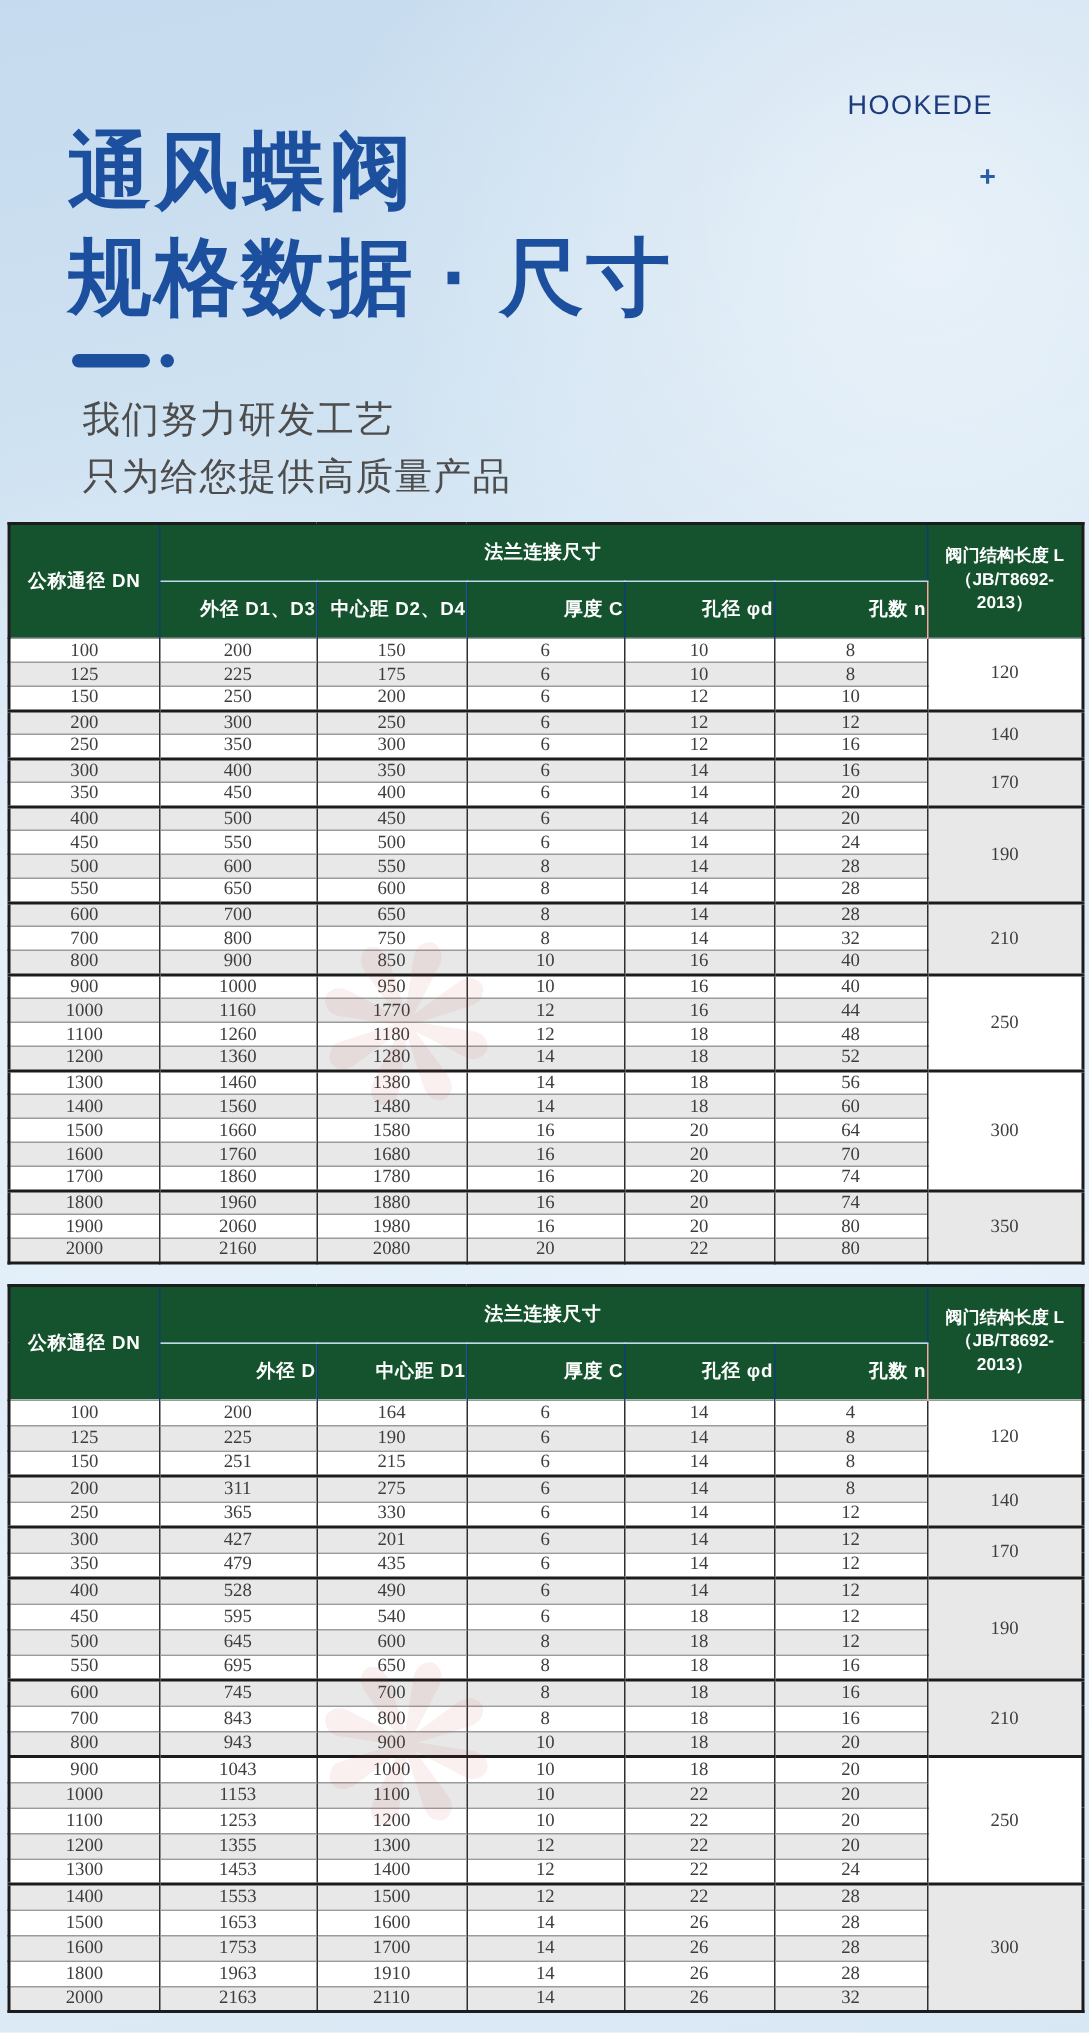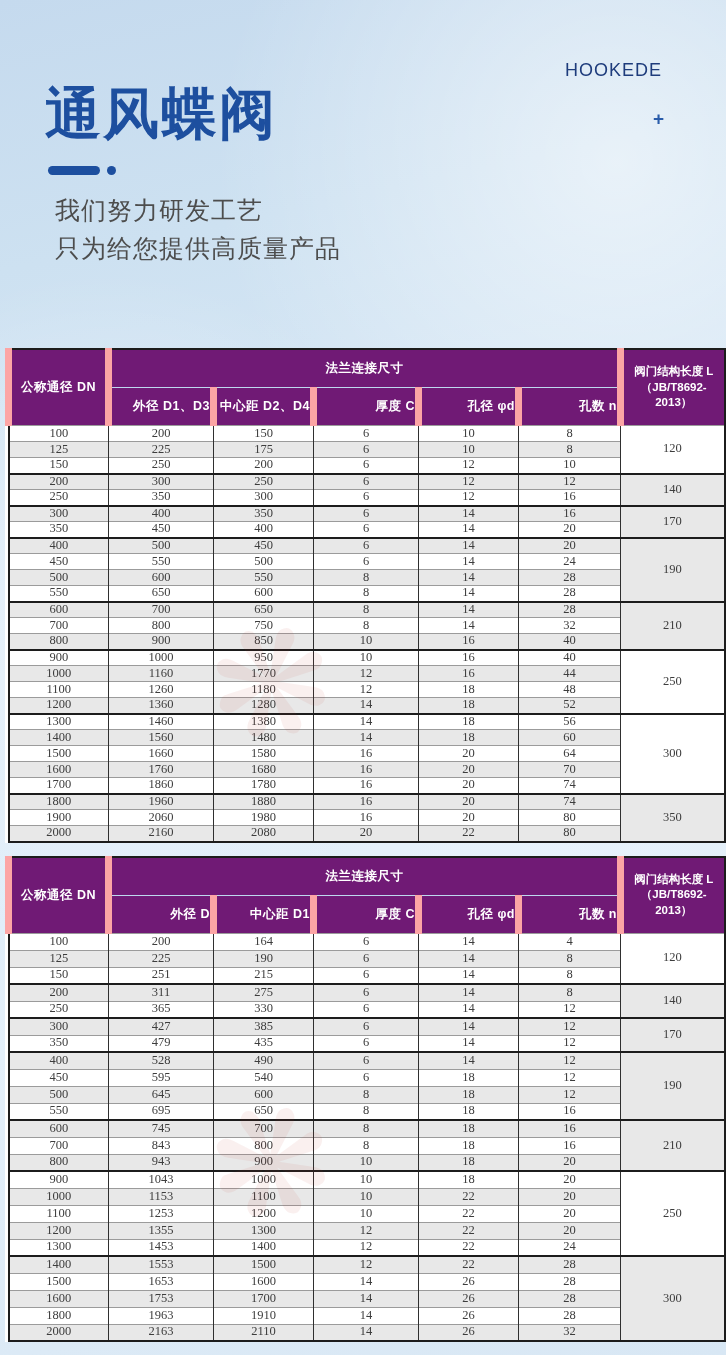--- a/index.html
+++ b/index.html
@@ -47,23 +47,23 @@
     width:716px; margin-left:5px;
     border-collapse:collapse; table-layout:fixed;
     border:2px solid #1c1c1c;
     background:#fff;
   }
   table.spec-1 { margin-top:0; }
   table.spec-2 { margin-top:13px; }
   col.c-dn{width:100px} col.c1{width:105px} col.c2{width:100px} col.c3{width:105px}
   col.c4{width:100px} col.c5{width:102px} col.c-len{width:104px}
   thead th {
-    background:#701a75; color:#ffffff; font-weight:bold;
+    background:#14532d; color:#ffffff; font-weight:bold;
     font-size:12.5px; height:22px; padding:10px 0;
-    border-left:7px solid #fca5a5; border-right:1px solid #0c3e72;
+    border-left:1px solid #fca5a5; border-right:1px solid #0c3e72;
     letter-spacing:0.5px;
   }
   thead .th-flange { border-bottom:1px solid #bed8ef; }
   thead .th-sub { border-top:none;text-align:right; }
   thead .th-len { font-size:11.5px; line-height:1.35; letter-spacing:0;margin-left:18px; }
   tbody td {
     font-family:"Liberation Serif", serif;
     font-size:12.5px; color:#3d3d3d; text-align:center;
     height:16px; padding:0; line-height:1.1;
     border-left:1px solid #2f2f2f; border-right:1px solid #2f2f2f;
@@ -79,20 +79,21 @@
 </head>
 <body>
 
 <div class="page">
 
   <div class="hero">
     <div class="brand">HOOKEDE</div>
     <div class="plus-mark">+</div>
     <div class="title">
       <div class="line">通风蝶阀</div>
+      <div class="line">规格数据 · 尺寸</div>
     </div>
     <div class="dash-row">
       <span class="dash-bar"></span>
       <span class="dash-dot"></span>
     </div>
     <div class="subtitle">
       <div>我们努力研发工艺</div>
       <div>只为给您提供高质量产品</div>
     </div>
   </div>
@@ -413,21 +414,21 @@
           <td>250</td>
           <td>365</td>
           <td>330</td>
           <td>6</td>
           <td>14</td>
           <td>12</td>
         </tr>
         <tr class="group-start">
           <td>300</td>
           <td>427</td>
-          <td>385</td>
+          <td>201</td>
           <td>6</td>
           <td>14</td>
           <td>12</td>
           <td rowspan="2" class="len gcell">170</td>
         </tr>
         <tr>
           <td>350</td>
           <td>479</td>
           <td>435</td>
           <td>6</td>

